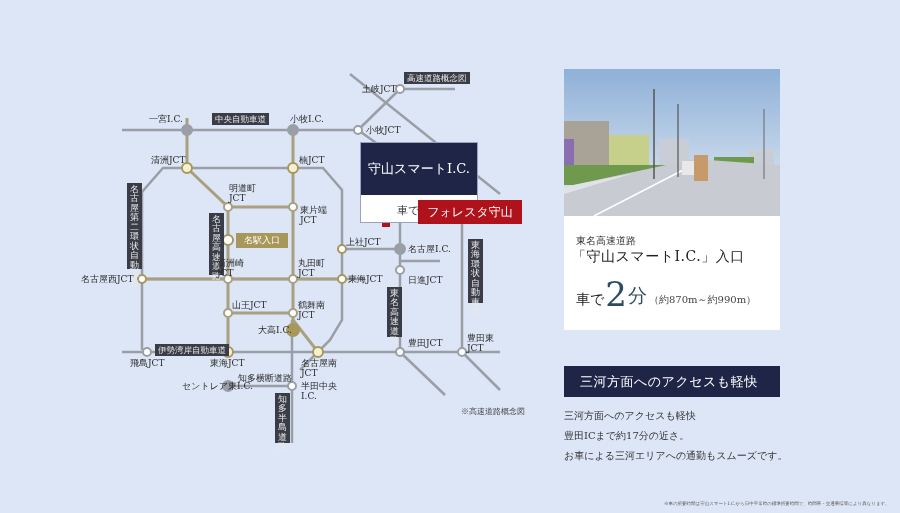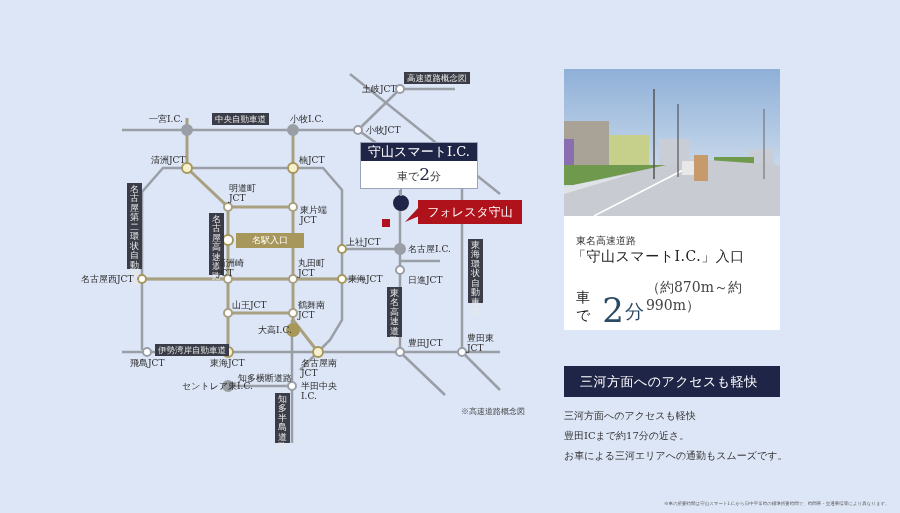--- a/index.html
+++ b/index.html
@@ -1,35 +1,35 @@
 <!DOCTYPE html>
 <html><head>
 <meta charset="utf-8">
 <style>
   html,body{margin:0;padding:0;}
   body{width:900px;height:513px;background:#dde6f6;position:relative;overflow:hidden;font-family:"DejaVu Serif","Liberation Serif",serif;color:#2a2a2a;}
   #map{position:absolute;left:0;top:0;width:540px;height:513px;}
   .lbl{position:absolute;font-size:9px;color:#2b2b2b;white-space:nowrap;line-height:1.15;font-family:"DejaVu Serif",serif;}
   .road{position:absolute;background:#3a3d47;color:#e8e8e8;font-size:8.5px;padding:1px 3px;white-space:nowrap;line-height:1.2;font-family:"DejaVu Serif",serif;}
   .vroad{position:absolute;background:#3a3d47;color:#e8e8e8;font-size:9px;width:11px;padding:2px 2px;line-height:1.05;text-align:center;word-break:break-all;font-family:"DejaVu Serif",serif;}
-  .gold{position:absolute;background:#a8975a;color:#fff;font-size:9px;padding:1px 16px;white-space:nowrap;font-family:"DejaVu Serif",serif;text-align:center;}
+  .gold{position:absolute;background:#a8975a;color:#fff;font-size:9px;padding:1px 8px;white-space:nowrap;font-family:"DejaVu Serif",serif;text-align:center;}
   .ic-box{position:absolute;left:360px;top:142px;width:116px;border:1px solid #9aa3b8;background:#fff;}
-  .ic-box .head{background:#1f2546;color:#fff;font-size:13px;text-align:center;padding:0 0;}
+  .ic-box .head{background:#1f2546;color:#fff;font-size:13px;text-align:center;padding:17px 0;}
   .ic-box .body{font-size:11px;text-align:center;padding:3px 4px 4px;color:#333;}
   .ic-box .big{font-size:17px;color:#1f2546;}
   .forest{position:absolute;left:418px;top:200px;width:104px;height:24px;background:#b0121b;color:#fff;font-size:12px;display:flex;align-items:center;justify-content:center;}
   .note{position:absolute;font-size:8px;color:#444;}
   .photo{position:absolute;left:564px;top:69px;width:216px;height:147px;overflow:hidden;}
   .card{position:absolute;left:564px;top:216px;width:216px;height:114px;background:#fff;}
   .card .sub{position:absolute;left:12px;top:18px;font-size:10px;color:#333;}
   .card .title{position:absolute;left:8px;top:32px;font-size:14px;color:#222;letter-spacing:.5px;}
   .card .time{position:absolute;left:12px;top:63px;font-size:14px;color:#222;display:flex;align-items:flex-end;}
   .card .time .num{font-size:34px;color:#2c4a63;line-height:30px;margin:0 1px;}
   .card .time .fen{font-size:19px;color:#2c4a63;}
-  .card .time .dist{font-size:14px;color:#444;margin-left:2px;margin-bottom:10px;}
+  .card .time .dist{font-size:10px;color:#444;margin-left:2px;margin-bottom:2px;}
   .banner{position:absolute;left:564px;top:366px;width:216px;height:31px;background:#1f2546;color:#fff;font-size:13px;display:flex;align-items:center;padding-left:16px;box-sizing:border-box;letter-spacing:.5px;}
   .desc{position:absolute;left:564px;top:406px;font-size:10px;line-height:20px;color:#333;}
   .foot{position:absolute;left:664px;top:501px;font-size:4.5px;color:#555;white-space:nowrap;}
 </style>
 </head>
 <body>
 
 <div id="map">
   <svg width="540" height="513" style="position:absolute;left:0;top:0">
     <g fill="none" stroke="#9a9ea6" stroke-width="2.5">

